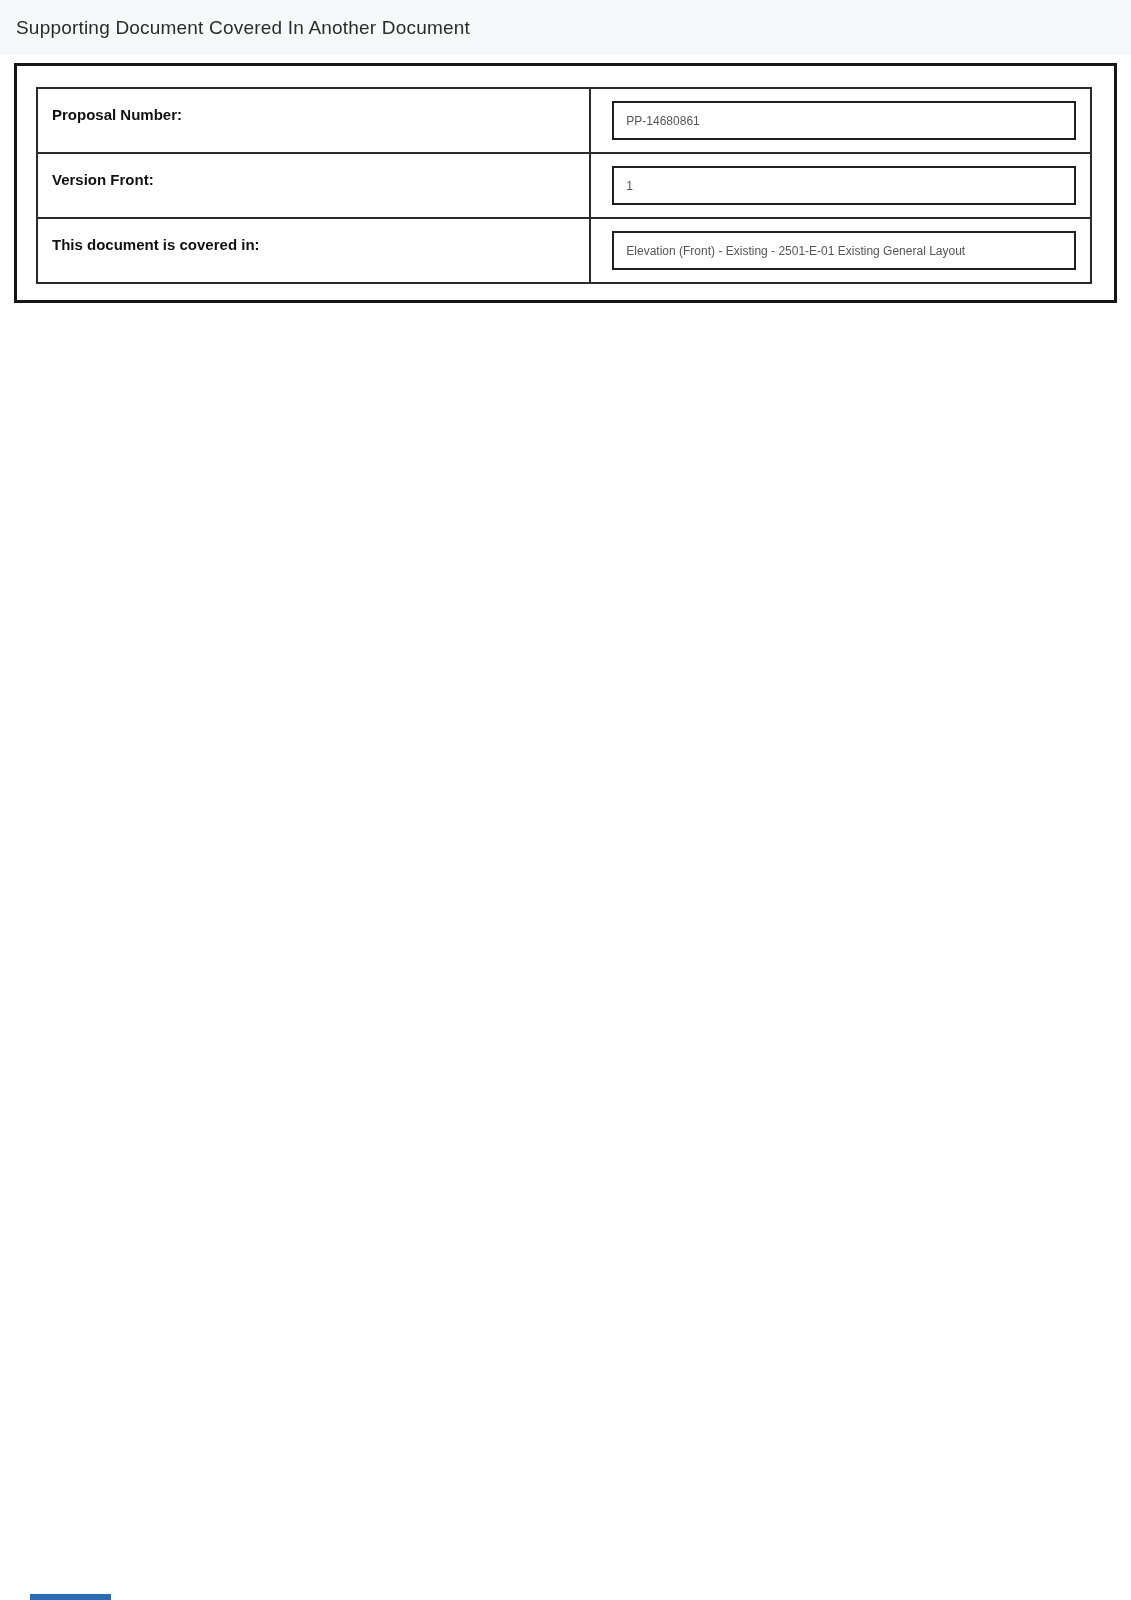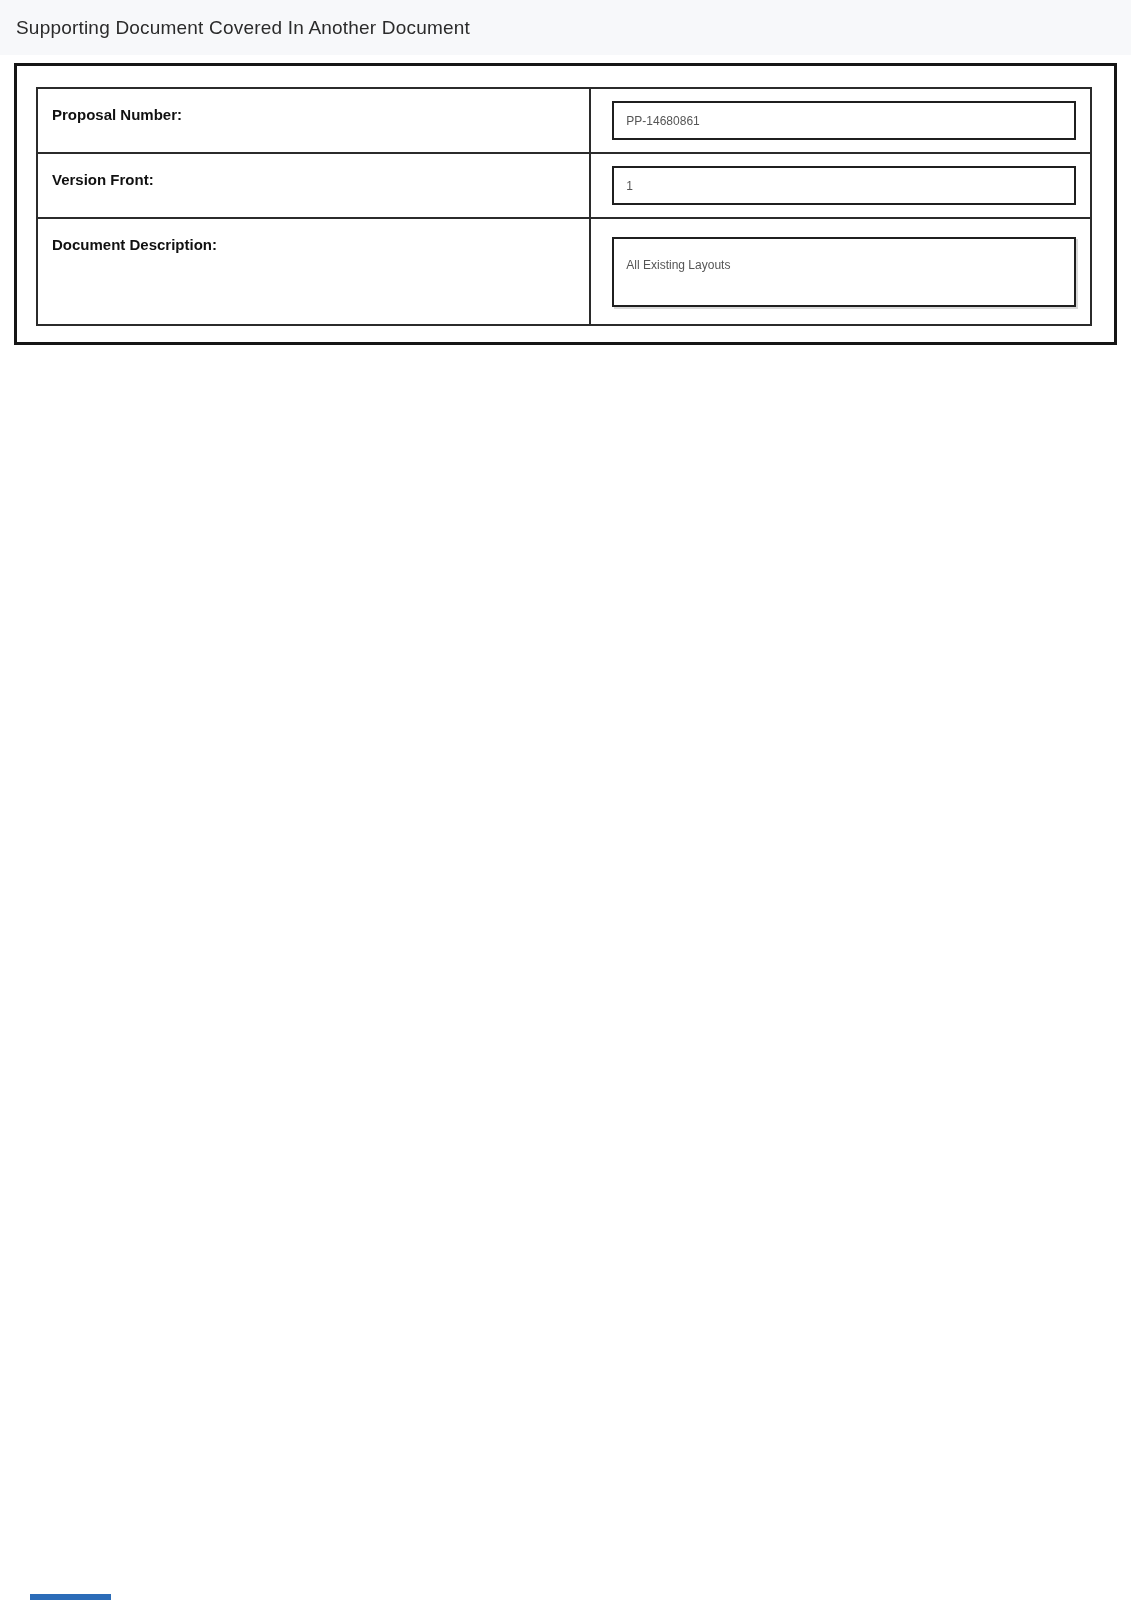--- a/index.html
+++ b/index.html
@@ -107,24 +107,24 @@
           <td class="field-cell">
             <div class="input-box">PP-14680861</div>
           </td>
         </tr>
         <tr class="row-regular">
           <td class="label-cell">Version Front:</td>
           <td class="field-cell">
             <div class="input-box">1</div>
           </td>
         </tr>
-        <tr class="row-tall">
-          <td class="label-cell">Document Description:</td>
+        <tr class="row-regular">
+          <td class="label-cell">This document is covered in:</td>
           <td class="field-cell">
-            <div class="input-box textarea-box">All Existing Layouts</div>
+            <div class="input-box">Elevation (Front) - Existing - 2501-E-01 Existing General Layout</div>
           </td>
         </tr>
       </tbody>
     </table>
   </main>
 
   <div class="bottom-blue-bar"></div>
 
 </div>
 

